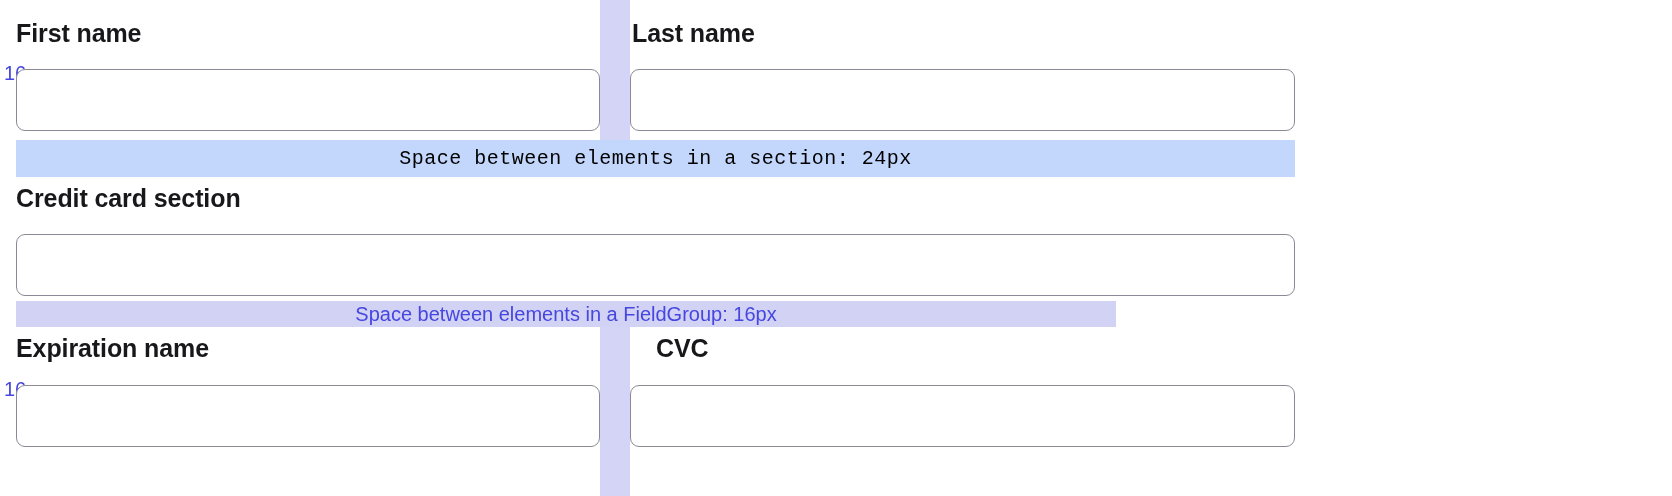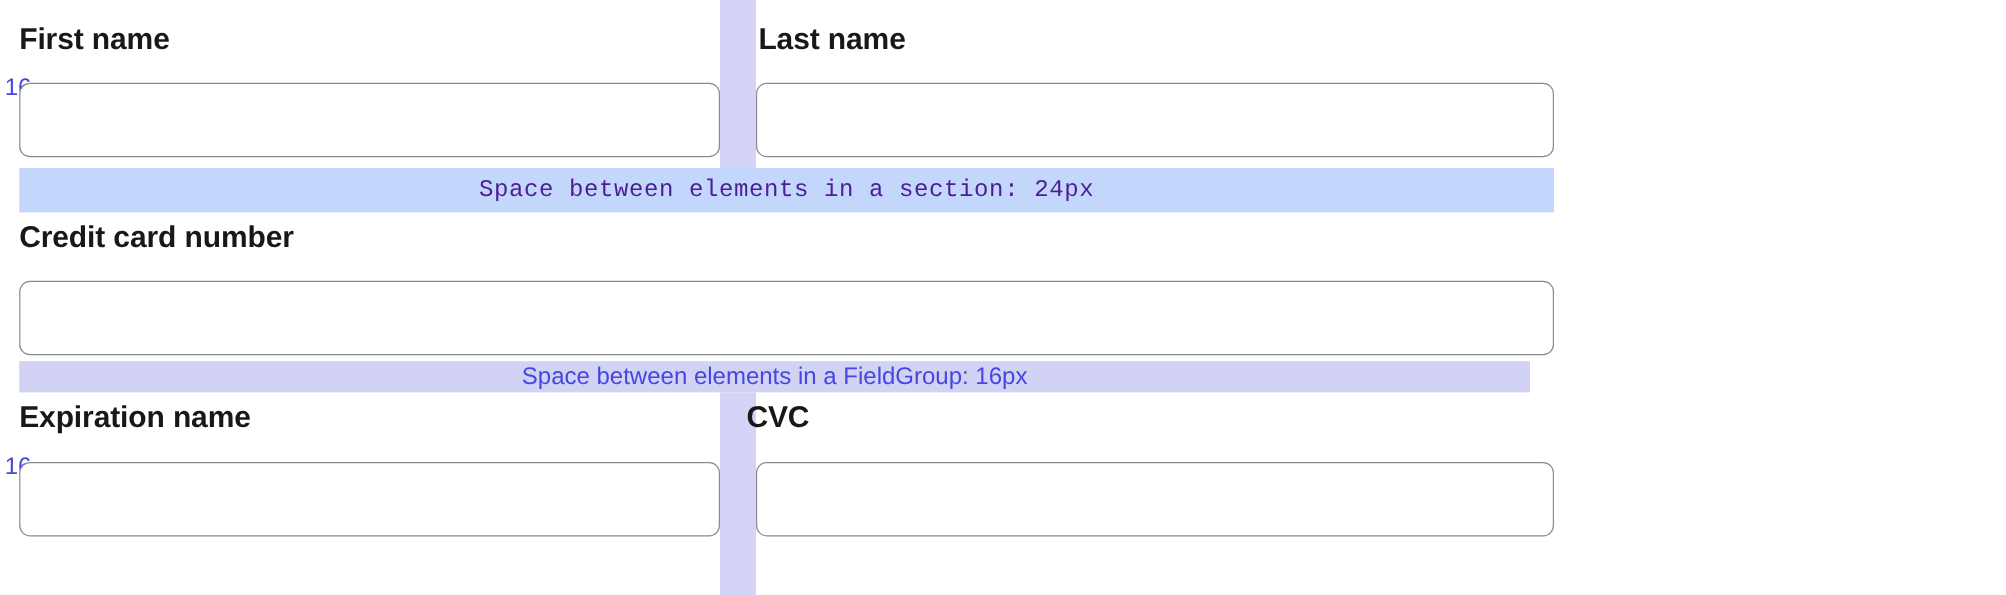--- a/index.html
+++ b/index.html
@@ -61,28 +61,28 @@
   .band-section {
     left: 16px;
     top: 140px;
     width: 1279px;
     height: 37px;
     background: #c3d7fd;
   }
   .band-section .band-label {
     font-family: "Liberation Mono", monospace;
     font-size: 20px;
-    color: #4c1d95;
+    color: #000000;
     letter-spacing: 0.5px;
   }
 
   .band-fieldgroup {
     left: 16px;
     top: 301px;
-    width: 1259px;
+    width: 1100px;
     height: 26px;
     background: #d2d2f4;
   }
   .band-fieldgroup .band-label {
     font-family: "Liberation Sans", sans-serif;
     font-size: 20px;
     color: #4646e0;
   }
 
   
@@ -108,21 +108,21 @@
   .lbl-lastname   { position: absolute; left: 632px; top: 22px;  }
   .in-lastname    { position: absolute; left: 630px; top: 69px;  width: 665px; }
   .gut-1          { left: 600px; top: 0px;   height: 140px; }
   .gut-1-label    { top: 63px; }
 
   .lbl-ccnumber   { position: absolute; left: 16px;  top: 187px; }
   .in-ccnumber    { position: absolute; left: 16px;  top: 234px; width: 1279px; }
 
   .lbl-expiration { position: absolute; left: 16px;  top: 337px; }
   .in-expiration  { position: absolute; left: 16px;  top: 385px; width: 584px; }
-  .lbl-cvc        { position: absolute; left: 622px; top: 337px; }
+  .lbl-cvc        { position: absolute; left: 656px; top: 337px; }
   .in-cvc         { position: absolute; left: 630px; top: 385px; width: 665px; }
   .gut-2          { left: 600px; top: 327px; height: 169px; }
   .gut-2-label    { top: 379px; }
 </style>
 </head>
 <body>
 
 <div id="root">
 
   <div class="gutter gut-1"></div>
@@ -135,21 +135,21 @@
 
   <div class="field-label lbl-lastname">Last name</div>
   <div class="in-lastname">
     <input class="field-input" type="text" placeholder="" style="">
   </div>
 
   <div class="band band-section">
     <span class="band-label">Space between elements in a section: 24px</span>
   </div>
 
-  <div class="field-label lbl-ccnumber">Credit card number</div>
+  <div class="field-label lbl-ccnumber">Credit card section</div>
   <div class="in-ccnumber">
     <input class="field-input" type="text" placeholder="" style="">
   </div>
 
   <div class="band band-fieldgroup">
     <span class="band-label">Space between elements in a FieldGroup: 16px</span>
   </div>
 
   <div class="gutter gut-2"></div>
   <div class="gutter-label gut-2-label">16</div>

